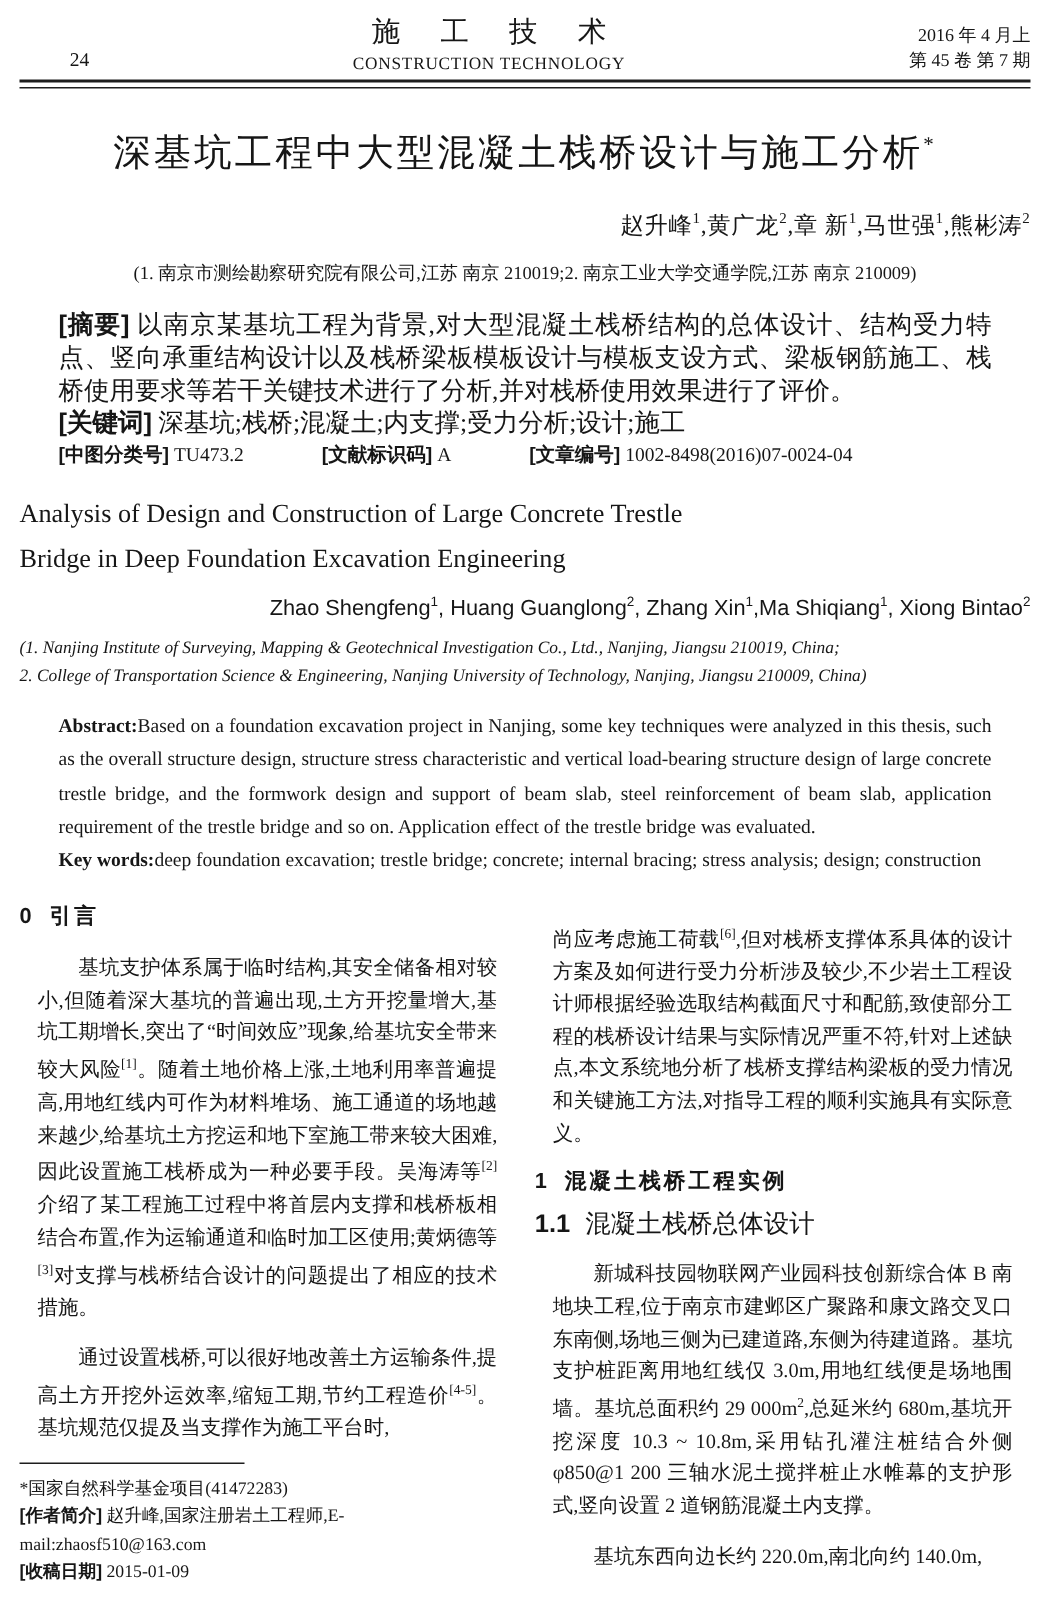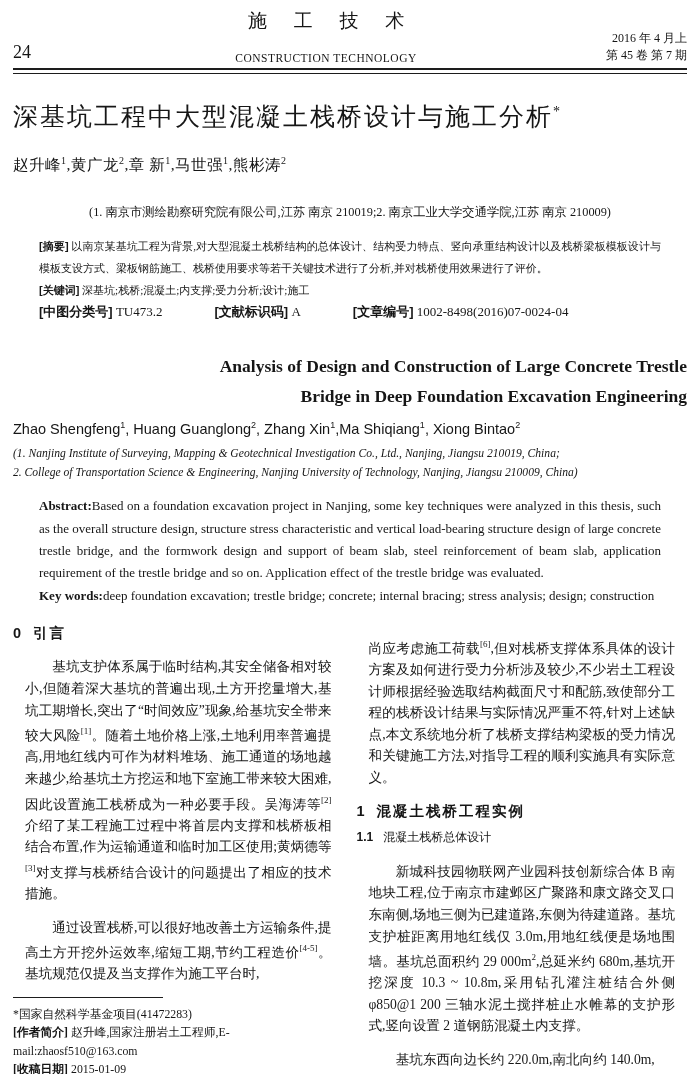--- a/index.html
+++ b/index.html
@@ -6,67 +6,67 @@
   body{
     width:700px;height:1074px;background:#ffffff;color:#161616;
     font-family:"Liberation Serif","DejaVu Serif",serif;
     -webkit-font-smoothing:antialiased;
   }
   .page{box-sizing:border-box;width:700px;height:1074px;padding:8px 13px 0;overflow:hidden;position:relative;}
   .bold{font-weight:700;}
 
   
   .hdr{display:flex;align-items:flex-end;}
-  .hdr-left{width:80px;font-size:18px;padding-bottom:1px;}
+  .hdr-left{width:80px;font-size:13px;padding-bottom:1px;text-align:center;}
   .hdr-center{flex:1;text-align:center;}
   .hdr-cn{font-size:19px;letter-spacing:11px;text-indent:11px;}
-  .hdr-en{font-size:11.5px;letter-spacing:0.5px;margin-top:18px;}
+  .hdr-en{font-size:11.5px;letter-spacing:0.5px;margin-top:3px;}
   .hdr-right{width:128px;text-align:right;font-size:12px;line-height:17px;white-space:nowrap;}
   .double-rule{margin-top:4px;height:3px;border-top:2px solid #1d1d1d;border-bottom:1px solid #1d1d1d;}
 
   .doi{margin-top:15px;font-size:12.5px;}
 
   
-  .title-cn{margin:26px 0 0;font-size:25px;font-weight:400;letter-spacing:2px;}
+  .title-cn{margin:26px 0 0;text-align:center;font-size:25px;font-weight:400;letter-spacing:2px;}
   .title-cn sup{font-size:14px;}
-  .authors-cn{margin-top:22px;text-align:left;font-size:15.5px;letter-spacing:0.5px;}
+  .authors-cn{margin-top:22px;text-align:right;font-size:15.5px;letter-spacing:0.5px;}
   .authors-cn sup{font-size:10px;}
-  .affil-cn{margin-top:28px;text-align:center;font-size:12.3px;}
+  .affil-cn{margin-top:13px;text-align:center;font-size:12.3px;}
 
   
-  .meta-block{margin:15px 26px 0;font-size:11px;line-height:21.8px;text-align:justify;}
+  .meta-block{margin:15px 26px 0;font-size:17px;line-height:21.8px;text-align:justify;}
   .meta-label{font-family:"Liberation Sans","DejaVu Sans",sans-serif;font-weight:700;}
   .clc-row{margin:1px 26px 0;font-size:13px;display:flex;align-items:center;}
   .clc-item{margin-right:52px;white-space:nowrap;}
   .clc-item:last-child{margin-right:0;}
 
   
-  .title-en{margin-top:30px;text-align:right;font-weight:700;font-size:17.5px;line-height:30px;}
-  .authors-en{margin-top:9px;text-align:left;font-size:14.5px;font-family:"Liberation Sans","DejaVu Sans",sans-serif;}
+  .title-en{margin-top:15px;text-align:left;font-weight:400;font-size:17.5px;line-height:30px;}
+  .authors-en{margin-top:9px;text-align:right;font-size:14.5px;font-family:"Liberation Sans","DejaVu Sans",sans-serif;}
   .authors-en sup{font-size:9px;}
   .affil-en{margin-top:8px;text-align:left;font-style:italic;font-size:11.6px;line-height:19px;}
   .abstract-en{margin:13px 26px 0;font-size:13px;line-height:22.3px;text-align:justify;}
   .kw-en{margin:0 26px;font-size:13px;line-height:22.3px;text-align:justify;}
 
   
   .columns{display:flex;gap:13px;margin-top:15px;}
   .col{flex:1;min-width:0;font-size:13.6px;line-height:21.6px;text-align:justify;}
   .col p{margin:12px;text-indent:2em;}
   .ref{font-size:9px;}
   .h-l1{font-size:14.5px;font-weight:700;margin:1px 0 5px;letter-spacing:2px;
         font-family:"Liberation Sans","DejaVu Sans",sans-serif;}
   .h-l1 .h-num{margin-right:12px;letter-spacing:0;}
-  .h-l2{font-size:12px;margin:1px 0 1px;}
+  .h-l2{font-size:17px;margin:1px 0 1px;}
   .h-l2 .h-num{font-weight:700;font-family:"Liberation Sans","DejaVu Sans",sans-serif;margin-right:10px;}
 
   
   .footnote{margin-top:11px;}
   .fn-rule{width:150px;border-top:1.3px solid #1d1d1d;margin-bottom:7px;}
   .fn-line{font-size:11.8px;line-height:18.5px;text-align:left;text-indent:0;}
-  .fn-label{font-family:Liberation Serif, serif;font-weight:700;}
+  .fn-label{font-family:Liberation Sans, sans-serif;font-weight:700;}
 </style>
 </head>
 <body>
 
 <div class="page">
 
   <div class="hdr">
     <div class="hdr-left">24</div>
     <div class="hdr-center">
       <div class="hdr-cn">施 工 技 术</div>

